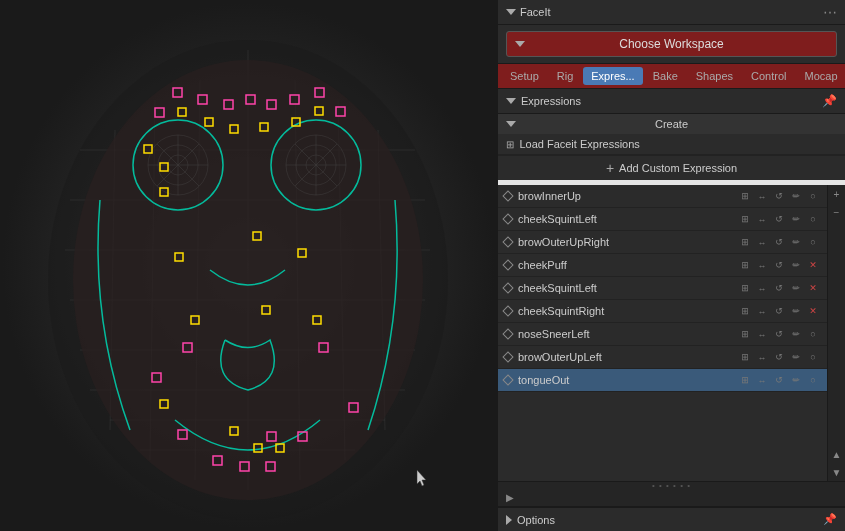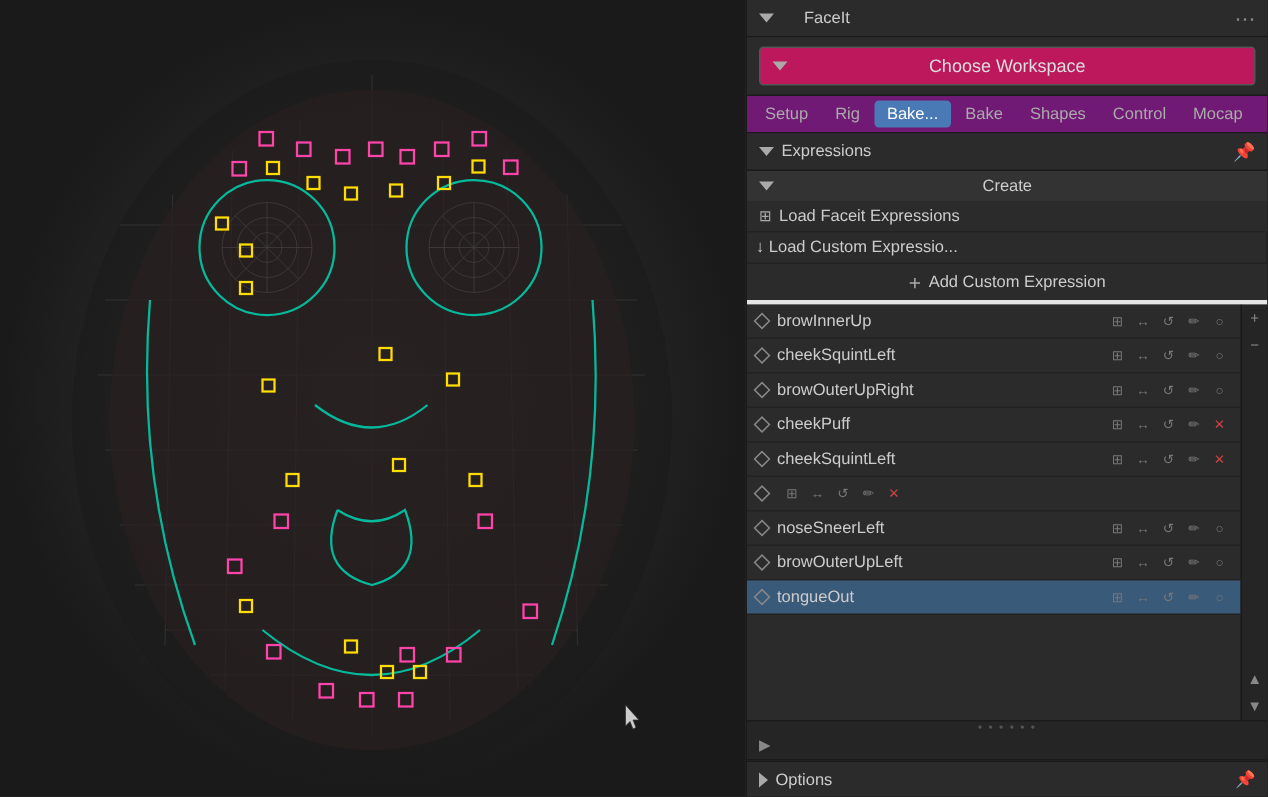--- a/index.html
+++ b/index.html
@@ -54,21 +54,21 @@
       display: flex;
       align-items: center;
       justify-content: space-between;
       color: #ccc;
       font-size: 11px;
     }
 
     #faceit-header-left {
       display: flex;
       align-items: center;
-      gap: 20px;
+      gap: 4px;
     }
 
     .triangle-down {
       width: 0; height: 0;
       border-left: 5px solid transparent;
       border-right: 5px solid transparent;
       border-top: 6px solid #aaa;
       display: inline-block;
     }
 
@@ -81,45 +81,46 @@
     }
 
     
     #workspace-section {
       background: #2b2b2b;
       padding: 6px 8px;
       border-bottom: 1px solid #1a1a1a;
     }
 
     #workspace-dropdown {
-      background: #be185d;
+      background: #7f1d1d;
       border: 1px solid #555;
       border-radius: 3px;
       padding: 5px 10px;
       display: flex;
       align-items: center;
       justify-content: center;
       color: #ddd;
       cursor: pointer;
       position: relative;
       width: 100%;
     }
 
     #workspace-dropdown .tri {
       position: absolute;
       left: 8px;
     }
 
     
     #workspace-tabs {
       display: flex;
-      background: #701a75;
+      background: #7f1d1d;
       padding: 3px 4px;
       gap: 2px;
       border-bottom: 1px solid #1a1a1a;
+      justify-content: space-between;
     }
 
     .ws-tab {
       padding: 3px 8px;
       border-radius: 3px;
       color: #aaa;
       cursor: pointer;
       font-size: 11px;
       background: transparent;
     }
@@ -156,21 +157,21 @@
 
     .pin-icon {
       color: #888;
       font-size: 13px;
       cursor: pointer;
     }
 
     
     #create-panel {
       background: #2b2b2b;
-      border-bottom: 3px solid #e5e5e5;
+      border-bottom: 5px solid #e5e5e5;
     }
 
     #create-header {
       background: #333;
       padding: 4px 8px;
       display: flex;
       align-items: center;
       justify-content: center;
       color: #ccc;
       font-size: 11px;
@@ -488,21 +489,21 @@
   <div id="workspace-section">
     <div id="workspace-dropdown">
       <span class="triangle-down tri"></span>
       <span>Choose Workspace</span>
     </div>
   </div>
 
   <div id="workspace-tabs">
     <div class="ws-tab">Setup</div>
     <div class="ws-tab">Rig</div>
-    <div class="ws-tab active">Bake...</div>
+    <div class="ws-tab active">Expres...</div>
     <div class="ws-tab">Bake</div>
     <div class="ws-tab">Shapes</div>
     <div class="ws-tab">Control</div>
     <div class="ws-tab">Mocap</div>
   </div>
 
   <div id="expressions-section">
 
     <div id="expressions-header">
       <div id="expressions-header-left">
@@ -517,23 +518,20 @@
         <span class="triangle-down tri"></span>
         <span>Create</span>
       </div>
 
       <div class="create-btn">
         <span style="font-size:10px; color:#aaa;">⊞</span>
         <span>Load Faceit Expressions</span>
       </div>
 
       <div class="create-btn-row">
-        <div class="create-btn-half">
-          <span>↓ Load Custom Expressio...</span>
-        </div>
       </div>
 
       <div class="add-btn">
         <span style="font-size:14px; color:#aaa;">+</span>
         <span>Add Custom Expression</span>
       </div>
     </div>
 
     <div class="list-with-scroll">
       <div id="expression-list">
@@ -593,20 +591,21 @@
             <span class="expr-icon-btn glyph-grid">⊞</span>
             <span class="expr-icon-btn glyph-arrows">↔</span>
             <span class="expr-icon-btn glyph-undo">↺</span>
             <span class="expr-icon-btn glyph-pencil">✏</span>
             <span class="expr-icon-btn glyph-x" style="color:#c44;">✕</span>
           </div>
         </div>
 
         <div class="expr-item">
           <span class="expr-diamond"></span>
+          <span class="expr-name">cheekSquintRight</span>
           <div class="icon-set">
             <span class="expr-icon-btn glyph-grid">⊞</span>
             <span class="expr-icon-btn glyph-arrows">↔</span>
             <span class="expr-icon-btn glyph-undo">↺</span>
             <span class="expr-icon-btn glyph-pencil">✏</span>
             <span class="expr-icon-btn glyph-x" style="color:#c44;">✕</span>
           </div>
         </div>
 
         <div class="expr-item">

